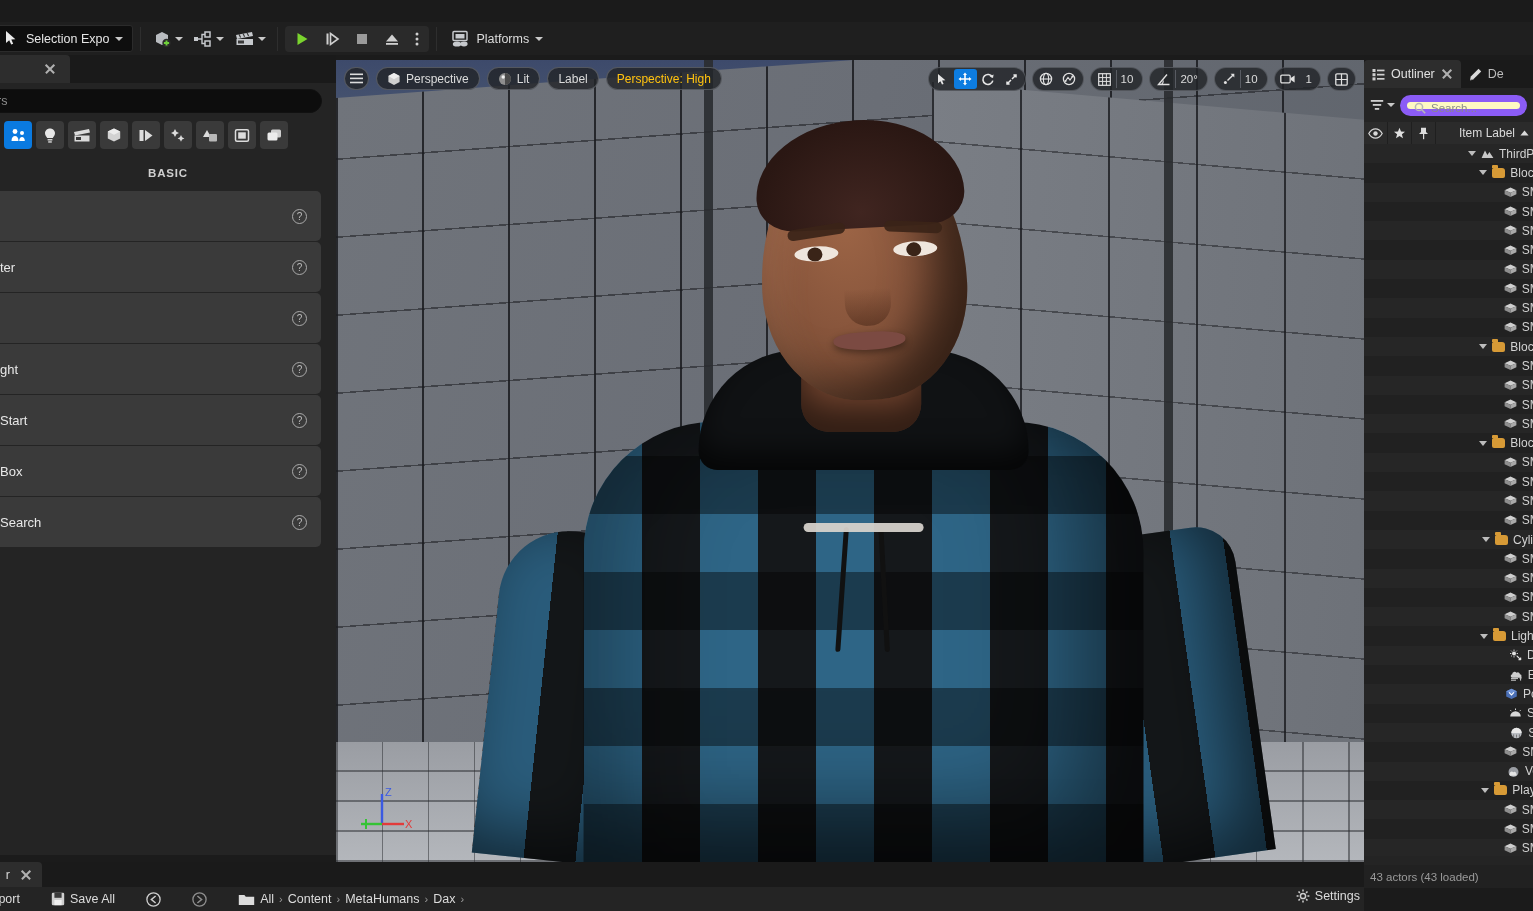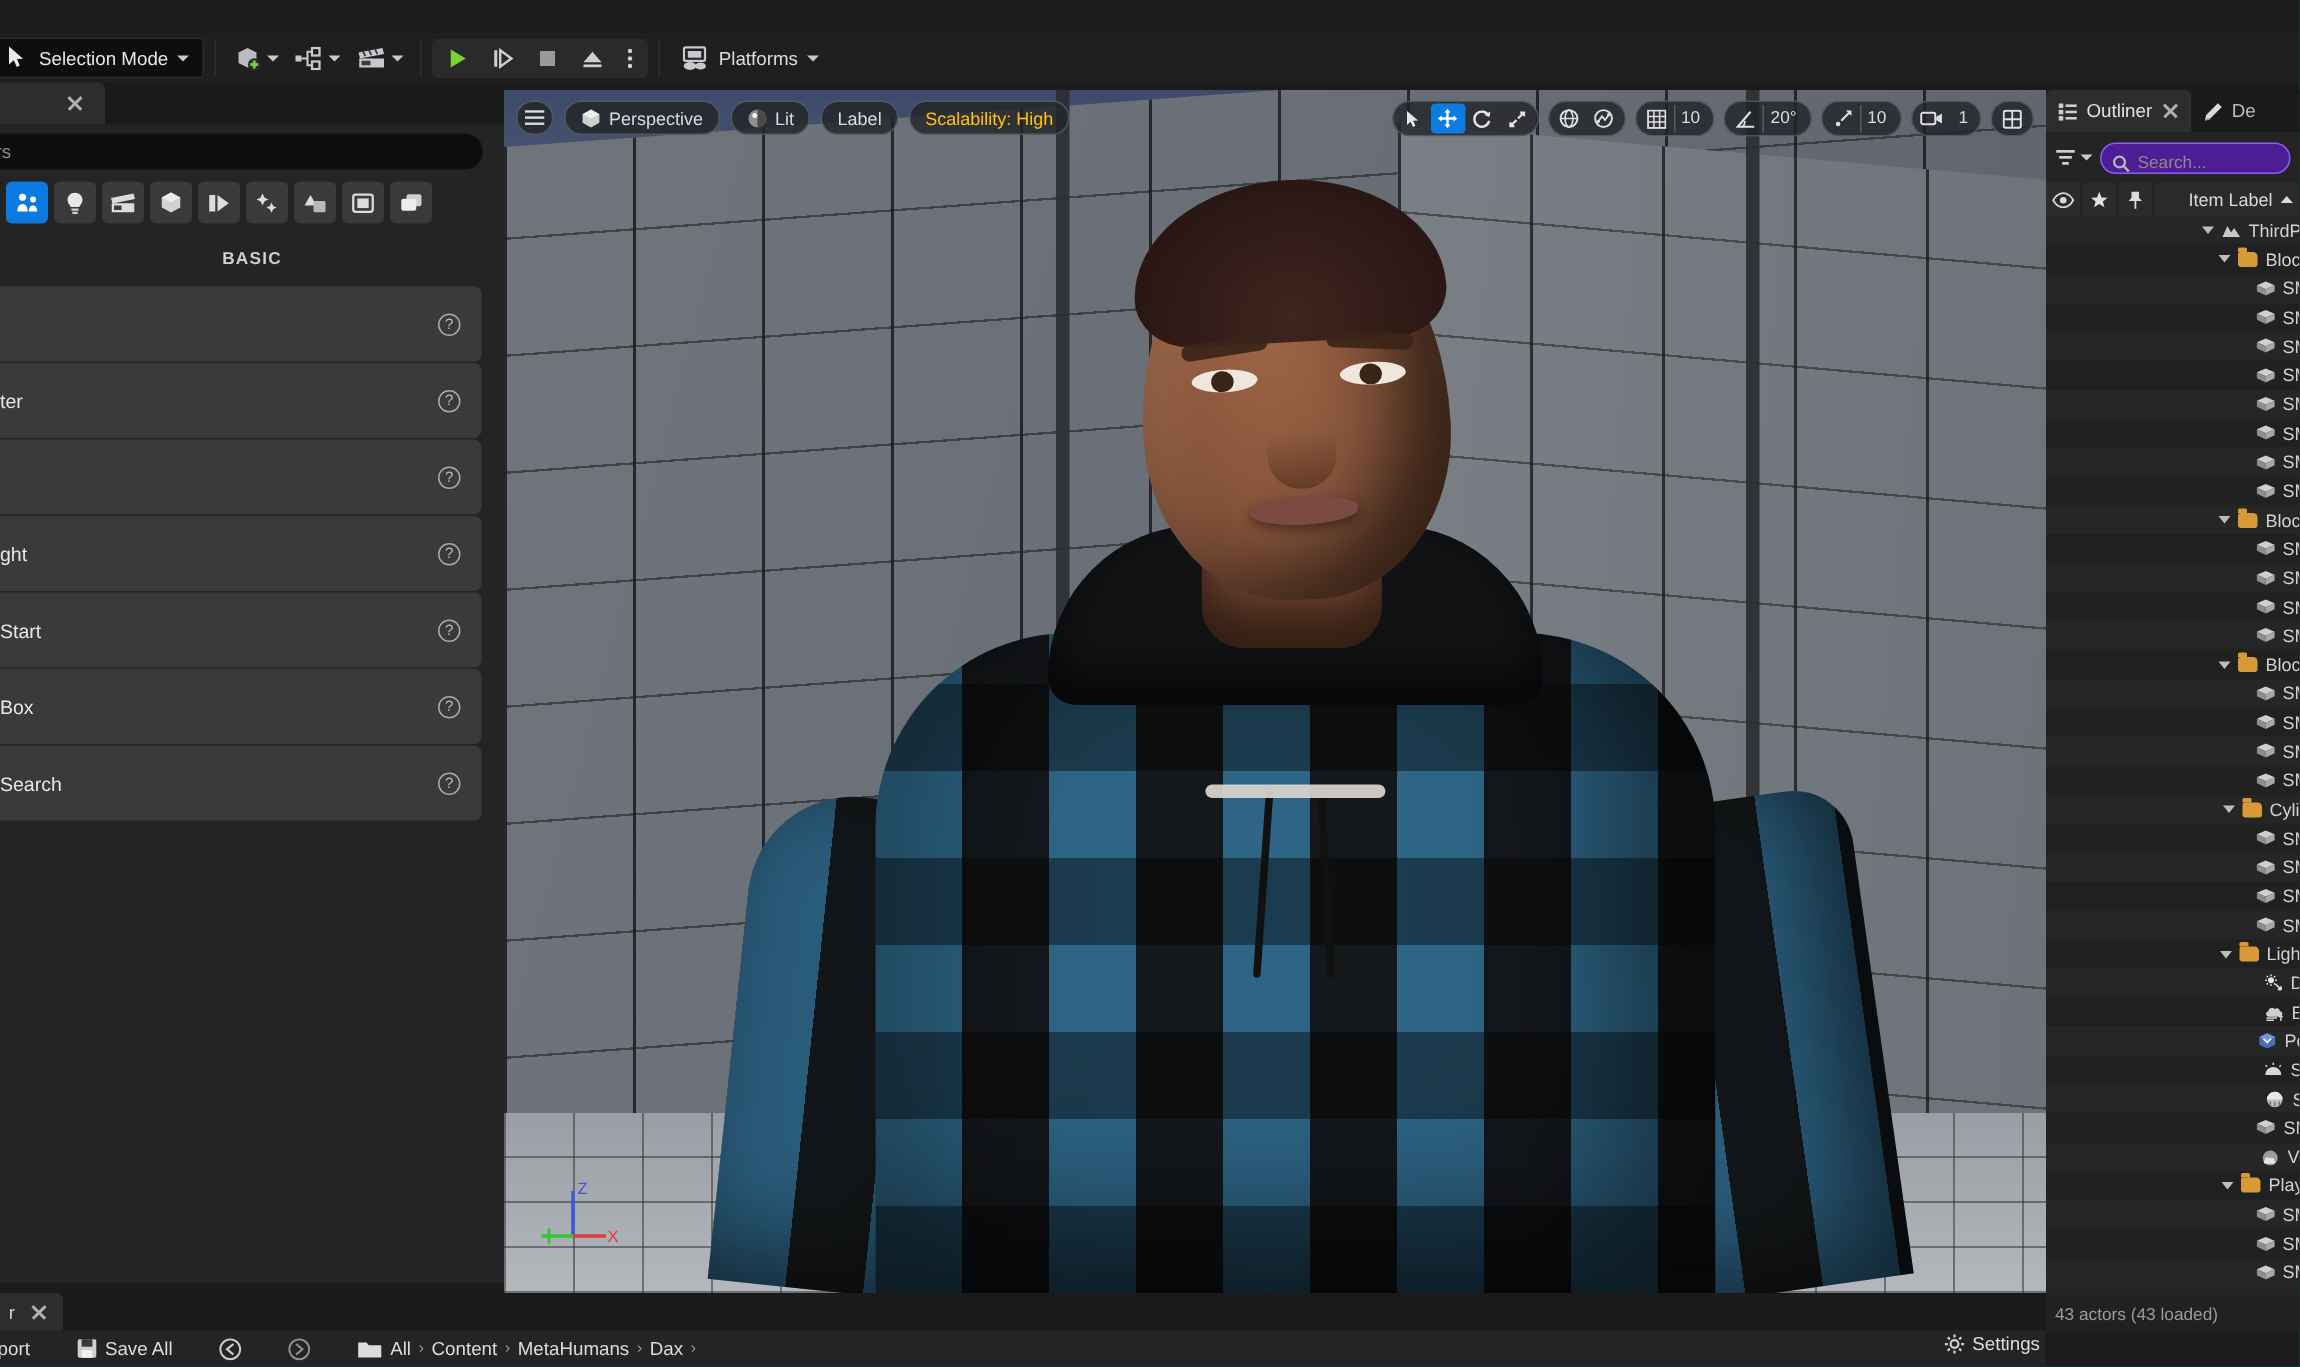--- a/index.html
+++ b/index.html
@@ -135,22 +135,22 @@
   .gizmo{position:absolute;left:22px;bottom:22px;width:58px;height:56px;}
 
   
   .rightpanel{position:absolute;left:1364px;top:60px;width:169px;height:828px;background:#242424;}
   .rp-tabs{position:absolute;left:0;top:0;width:194px;height:28px;background:#1a1a1a;display:flex;}
   .rp-tab{height:28px;display:flex;align-items:center;gap:6px;padding:0 8px;font-size:12.5px;color:#e0e0e0;}
   .rp-tab.active{background:#2d2d2d;border-top-left-radius:4px;border-top-right-radius:4px;}
   .rp-tab.inactive{background:#1a1a1a;color:#bdbdbd;}
   .rp-searchrow{position:absolute;left:0;top:32px;width:169px;height:26px;display:flex;align-items:center;gap:5px;padding:0 6px;}
   .rp-filter{display:flex;align-items:center;gap:3px;}
-  .rp-sbox{flex:1;height:21px;background:#4c1d95;border:1px solid #8b5cf6;border-radius:11px;
-    display:flex;align-items:flex-end;gap:5px;padding-left:7px;}
+  .rp-sbox{flex:1;height:21px;background:#fef9c3;border:7px solid #8b5cf6;border-radius:11px;
+    display:flex;align-items:flex-start;gap:5px;padding-left:7px;}
   .rp-sbox span{font-size:11.5px;color:#8a8a8a;}
   .rp-head{position:absolute;left:0;top:62px;width:169px;height:22px;background:#2b2b2b;display:flex;align-items:center;}
   .rp-hc{width:24px;height:22px;display:flex;align-items:center;justify-content:center;border-right:1px solid #1f1f1f;}
   .rp-hlabel{flex:1;display:flex;align-items:center;justify-content:flex-end;gap:5px;padding-right:4px;
     font-size:12px;color:#dadada;}
   .rp-tree{position:absolute;left:0;top:84px;width:169px;height:712px;overflow:hidden;}
   .tr{height:19.3px;display:flex;align-items:center;justify-content:flex-end;font-size:12px;color:#d2d2d2;
     white-space:nowrap;padding-right:0;gap:5px;}
   .tr:nth-child(odd){background:#262626;}
   .tr:nth-child(even){background:#212121;}
@@ -180,21 +180,21 @@
 <div class="app">
 
 
   <div class="toolbar">
     <div class="mode-btn">
       <span>
         <svg width="17" height="17" viewBox="0 0 17 17">
             <path d="M3 1 L3 13 L6.2 10.2 L8.2 14.6 L10.2 13.7 L8.3 9.4 L12.4 9.2 Z" fill="#e9e9e9"></path>
           </svg>
       </span>
-      <span class="lbl">Selection Mode</span>
+      <span class="lbl">Selection Expo</span>
       <span class="chev"></span>
     </div>
     <div class="tb-sep"></div>
 
     <div class="tb-grp">
       <div class="tb-item">
         <span>
           <svg width="20" height="20" viewBox="0 0 20 20">
             <path d="M4 6 L10 3 L16 6 L16 13 L10 16 L4 13 Z" fill="#b9bcc0"></path>
             <circle cx="14.5" cy="14" r="4.2" fill="#2c2c2c"></circle>
@@ -461,21 +461,21 @@
               <path d="M7 1 A6 6 0 0 1 7 13 Z" fill="#4a4a4a"></path>
               <circle cx="5.2" cy="5" r="1.7" fill="#f0f0f0"></circle>
             </svg>
         </span>
         <span>Lit</span>
       </div>
       <div class="pill">
         <span>Label</span>
       </div>
       <div class="pill scal">
-        <span>Scalability: High</span>
+        <span>Perspective: High</span>
       </div>
     </div>
 
     <div class="vp-tr">
       <div class="grp">
         <div class="gitem">
           <span>
             <svg width="13" height="13" viewBox="0 0 13 13">
                 <path d="M2 1 L2 10.3 L4.4 8.2 L6 11.6 L7.6 10.9 L6.1 7.5 L9.4 7.3 Z" fill="#e6e6e6"></path>
               </svg>

